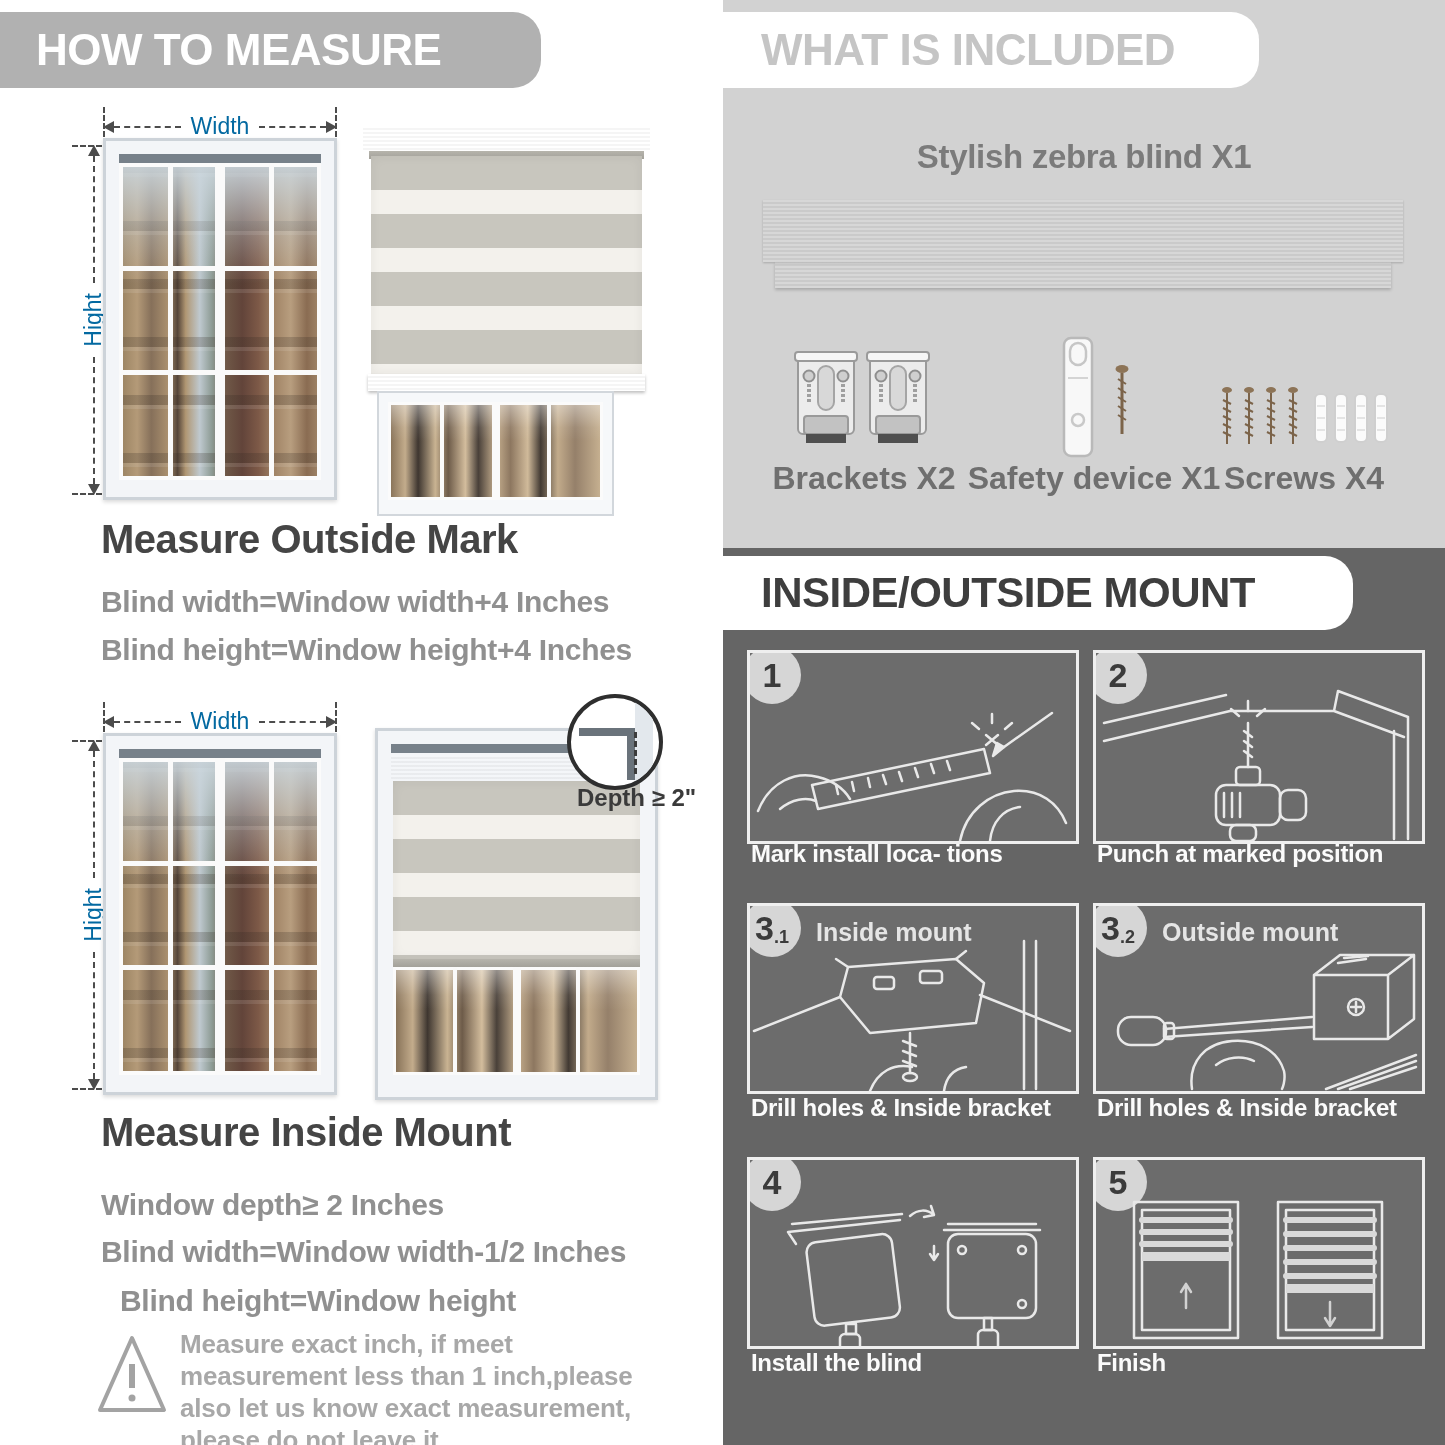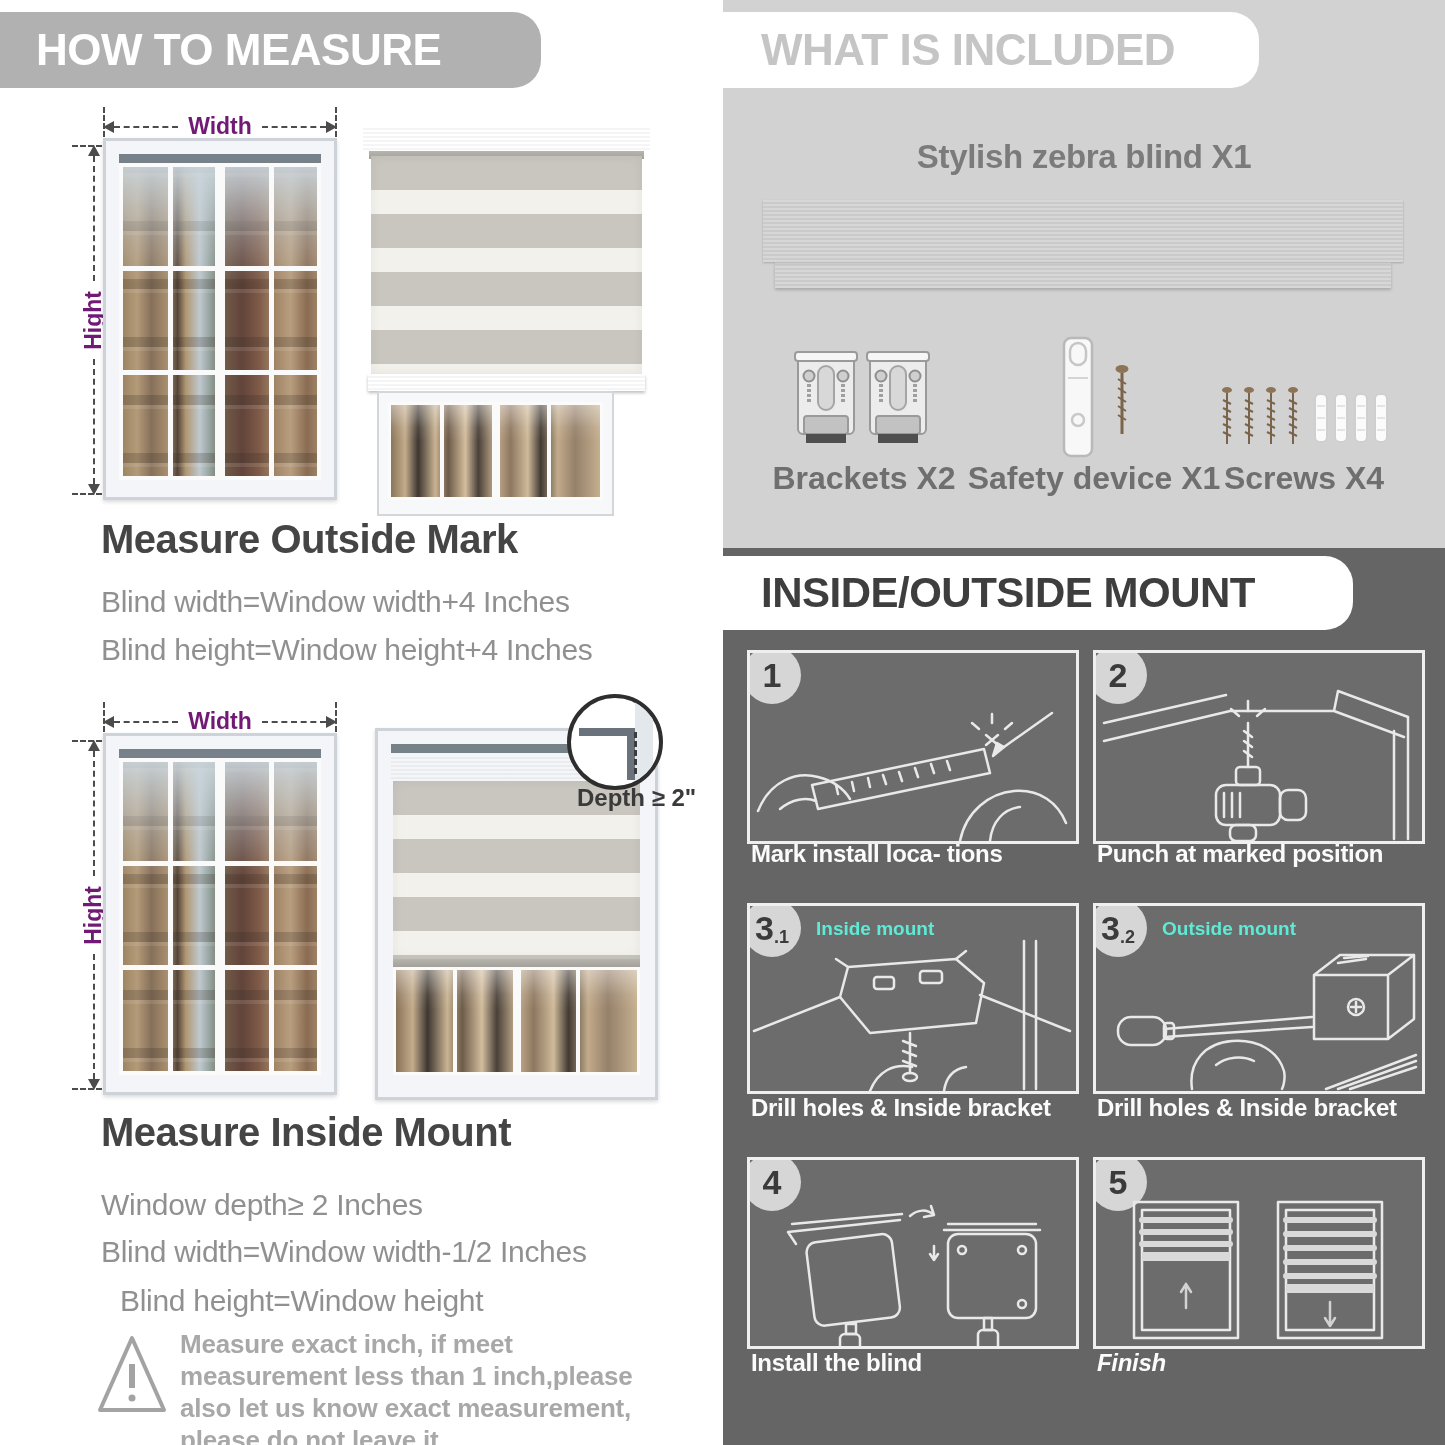--- a/index.html
+++ b/index.html
@@ -9,27 +9,27 @@
 
   
   .banner{position:absolute;left:0;border-radius:0 28px 28px 0;display:flex;align-items:center;
           font-weight:bold;letter-spacing:-.5px;white-space:nowrap;}
   .banner-how{top:12px;width:505px;height:76px;background:#b1b1b1;color:#ffffff;font-size:44px;padding-left:36px;}
   .banner-incl{top:12px;width:498px;height:76px;background:#ffffff;color:#c5c5c5;font-size:44px;padding-left:38px;}
   .banner-mount{top:8px;width:592px;height:74px;background:#ffffff;color:#3e3e3e;font-size:42px;padding-left:38px;}
 
   
   .h-measure{position:absolute;left:101px;font-size:40px;font-weight:bold;color:#454545;letter-spacing:-.5px;white-space:nowrap;}
-  .l-measure{position:absolute;left:101px;font-size:30px;font-weight:normal;color:#909090;letter-spacing:-.3px;white-space:nowrap;}
+  .l-measure{position:absolute;left:101px;font-size:30px;font-weight:bold;color:#909090;letter-spacing:-.3px;white-space:nowrap;}
   .warn-text{position:absolute;left:180px;top:1328px;width:490px;font-size:26px;font-weight:bold;color:#a8a8a8;line-height:32px;letter-spacing:-.2px;}
 
   
   .dim-x{position:absolute;display:flex;align-items:center;}
   .dim-x .dl{flex:1;height:0;border-top:2px dashed #4c4c4c;}
-  .dim-label{font-size:23px;font-weight:bold;color:#701a75;padding:0 10px;white-space:nowrap;}
+  .dim-label{font-size:23px;font-weight:normal;color:#0369a1;padding:0 10px;white-space:nowrap;}
   .ah-l{width:0;height:0;border-top:6px solid transparent;border-bottom:6px solid transparent;border-right:11px solid #4c4c4c;}
   .ah-r{width:0;height:0;border-top:6px solid transparent;border-bottom:6px solid transparent;border-left:11px solid #4c4c4c;}
   .dim-y{position:absolute;display:flex;flex-direction:column;align-items:center;}
   .dim-y .dl{flex:1;width:0;border-left:2px dashed #4c4c4c;}
   .dim-y .dim-label{writing-mode:vertical-rl;transform:rotate(180deg);padding:10px 0;}
   .ah-u{width:0;height:0;border-left:6px solid transparent;border-right:6px solid transparent;border-bottom:11px solid #4c4c4c;}
   .ah-d{width:0;height:0;border-left:6px solid transparent;border-right:6px solid transparent;border-top:11px solid #4c4c4c;}
   .vguide{position:absolute;width:0;border-left:2px dashed #4c4c4c;}
   .hguide{position:absolute;height:0;border-top:2px dashed #4c4c4c;}
 
@@ -68,21 +68,21 @@
     box-shadow:0 1px 2px rgba(0,0,0,.2);}
   .headrail-lip{position:absolute;left:52px;top:262px;width:616px;height:26px;
     background:linear-gradient(180deg,#b7b8b4 0%,#9fa09c 100%);box-shadow:0 2px 3px rgba(0,0,0,.2);}
   .brushed{background-image:repeating-linear-gradient(180deg,rgba(255,255,255,.12) 0 2px,rgba(0,0,0,.04) 2px 4px);}
 
   
   .card{position:absolute;width:326px;background:#6c6c6c;border:3px solid #efefef;overflow:hidden;}
   .badge{position:absolute;left:-7px;top:-7px;width:58px;height:58px;border-radius:50%;background:#d6d6d6;
          display:flex;align-items:center;justify-content:center;color:#3b3b3b;font-weight:bold;font-size:34px;}
   .badge .sub{font-size:18px;align-self:flex-end;margin-bottom:9px;}
-  .step-title{position:absolute;left:66px;top:12px;font-size:19px;font-weight:bold;color:#5eead4;white-space:nowrap;}
+  .step-title{position:absolute;left:66px;top:12px;font-size:25px;font-weight:bold;color:#e5e5e5;white-space:nowrap;}
   .caption{position:absolute;font-size:24px;font-weight:bold;color:#fbfbfb;letter-spacing:-.3px;white-space:nowrap;}
   .art{position:absolute;left:2px;bottom:0;stroke:#e9e9e9;stroke-width:2.5;fill:none;stroke-linecap:round;stroke-linejoin:round;}
 
   
   .warn-tri{position:absolute;left:96px;top:1330px;}
 </style>
 </head>
 <body>
 
 <div id="page">
@@ -408,16 +408,16 @@
           <rect x="188" y="16" width="88" height="120"></rect>
         <g stroke="#d9d9d9" stroke-width="6">
             <path d="M188 26 h88 M188 40 h88 M188 54 h88 M188 68 h88 M188 82 h88"></path>
           </g>
         <rect x="188" y="90" width="88" height="9" fill="#d9d9d9" stroke="none"></rect>
         <g stroke="#d2d2d2">
             <path d="M232 108 v24 m0 0 l-5 -8 m5 8 l5 -8"></path>
           </g>
       </svg>
     </div>
-    <div class="caption" style="left:374px;top:801px;font-style:italic;">Finish</div>
+    <div class="caption" style="left:374px;top:801px;">Finish</div>
   </div>
 
 </div>
 
 </body></html>

